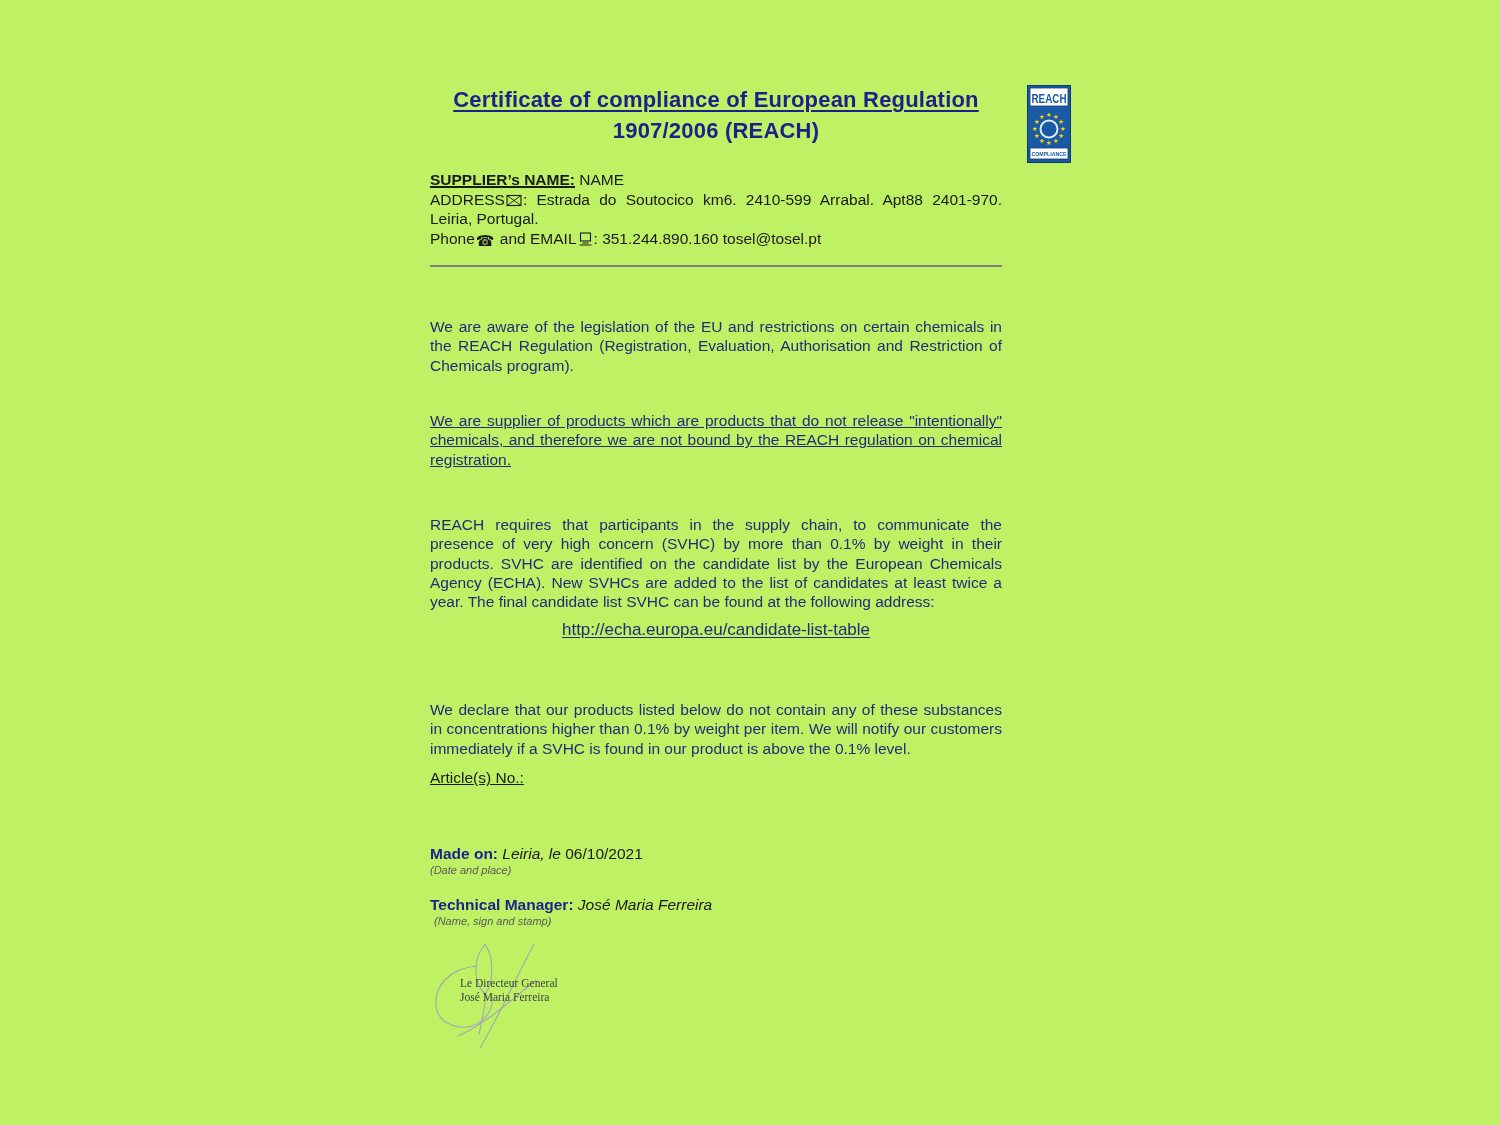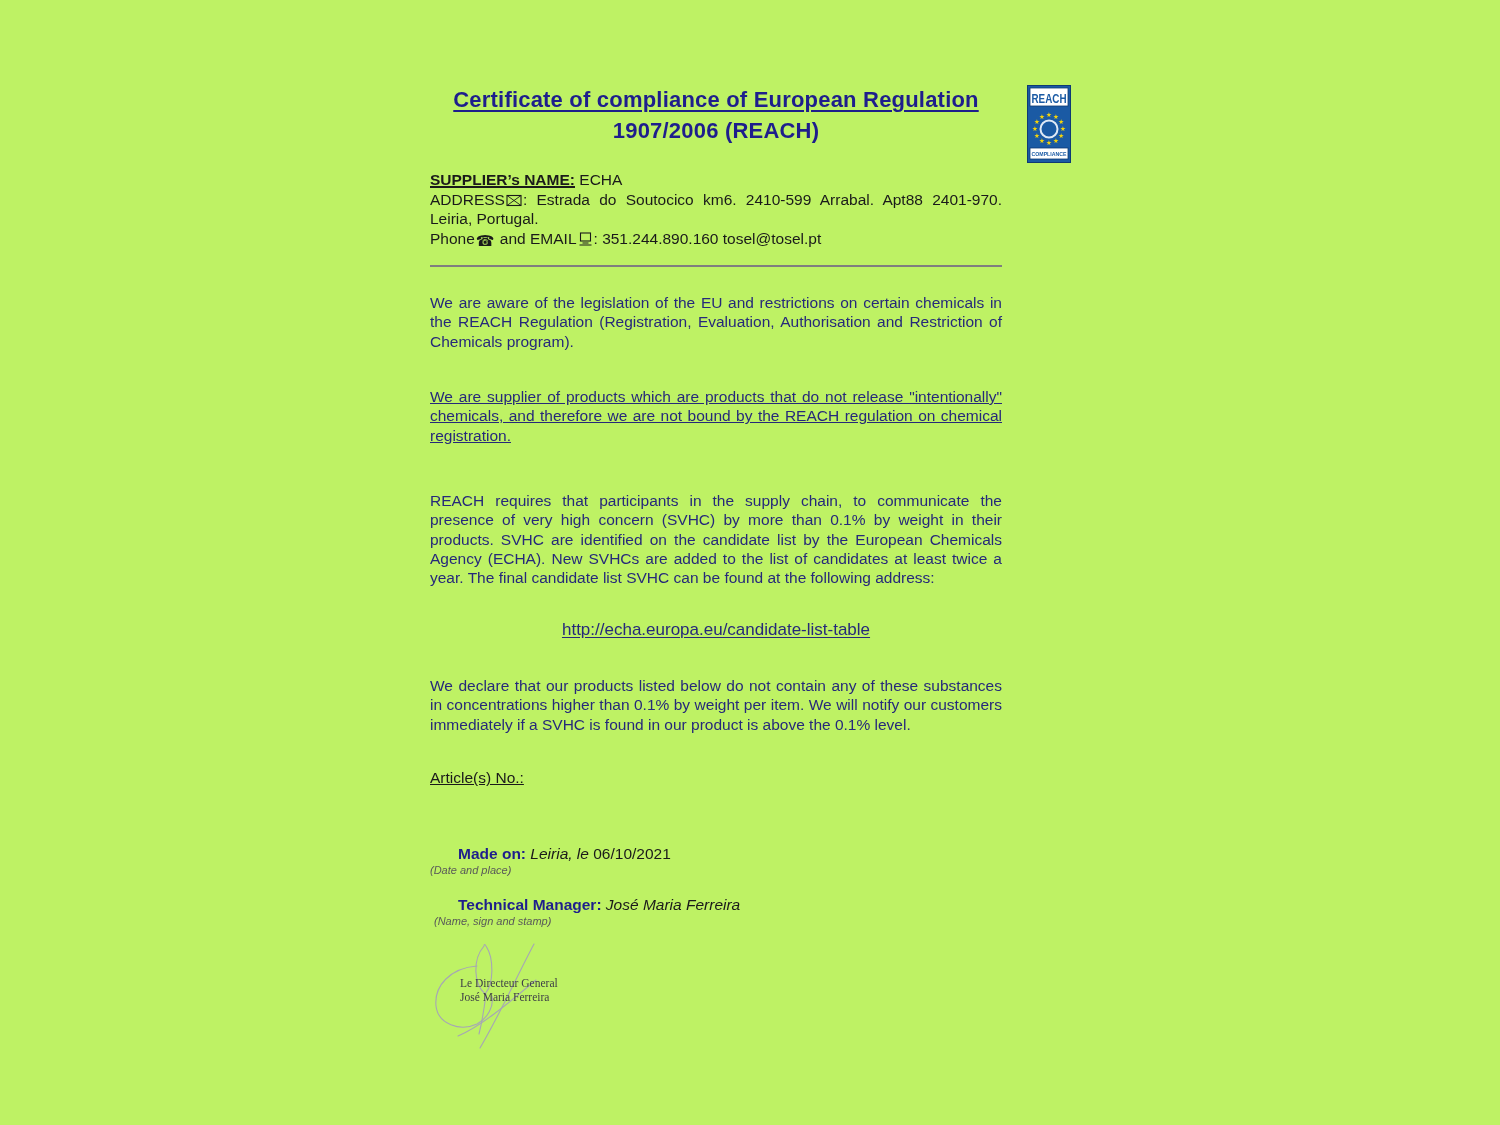--- a/index.html
+++ b/index.html
@@ -52,20 +52,21 @@
   .rule{
     top:265px;
     height:2px;
     background:var(--c-rule);
   }
   .para{
     color:var(--c-body);
     font-size:15.5px;
     line-height:19.3px;
     text-align:justify;
+    margin-top:24px;
   }
   .p1{top:293px;}
   .p2{top:387px;text-decoration:underline;}
   .p3{top:491px;}
   .p4{top:676px;}
   .link-line{
     top:620px;
     text-align:center;
     font-size:17px;
   }
@@ -76,21 +77,21 @@
     cursor:pointer;
   }
   .article{
     top:769px;
     color:var(--c-ink);
     font-size:15.5px;
     text-decoration:underline;
   }
   .made-on{top:845px;font-size:15.5px;color:var(--c-ink);}
   .manager{top:896px;font-size:15.5px;color:var(--c-ink);}
-  .navy-label{color:var(--c-title);font-weight:bold;margin-left:28px;}
+  .navy-label{color:var(--c-title);font-weight:bold;}
   .italic{font-style:italic;}
   .small-note{
     font-size:11px;
     font-style:italic;
     color:var(--c-muted);
   }
   .note1{top:864px;}
   .note2{top:915px;padding-left:4px;}
   .logo{
     position:absolute;
@@ -150,21 +151,21 @@
         <text class="star" x="15" y="31.9" text-anchor="middle" dominant-baseline="central">★</text>
       </g>
       <rect class="logo-box" x="3" y="63" width="38" height="11"></rect>
       <text class="logo-text" x="22" y="71" font-size="6" text-anchor="middle" textLength="35" lengthAdjust="spacingAndGlyphs">COMPLIANCE</text>
     </svg>
   </div>
 
   <div class="doc-block supplier">
     <div>
       <span class="lbl-bu">SUPPLIER’s NAME:</span>
-      <span>ECHA</span>
+      <span>NAME</span>
     </div>
     <div class="addr-line"><span>ADDRESS</span><span class="icon"><svg width="16" height="13" viewBox="0 0 16 13">
             <rect x="1" y="1.5" width="14" height="10" fill="none" stroke="#1a1a1a" stroke-width="1.1"></rect>
             <path d="M1,1.5 L15,11.5 M15,1.5 L1,11.5" fill="none" stroke="#1a1a1a" stroke-width="0.9"></path>
           </svg></span><span>: Estrada do Soutocico km6. 2410-599 Arrabal. Apt88 2401-970. Leiria, Portugal.</span></div>
     <div><span>Phone</span><span class="icon phone-glyph">☎</span><span> and EMAIL</span><span class="icon"><svg width="15" height="14" viewBox="0 0 15 14">
             <rect x="2.5" y="1" width="10" height="8" fill="none" stroke="#1a1a1a" stroke-width="1.1"></rect>
             <path d="M4.5,11 h6 M1.5,13 h12" fill="none" stroke="#1a1a1a" stroke-width="1.1"></path>
           </svg></span><span>: 351.244.890.160 tosel@tosel.pt</span></div>
   </div>

